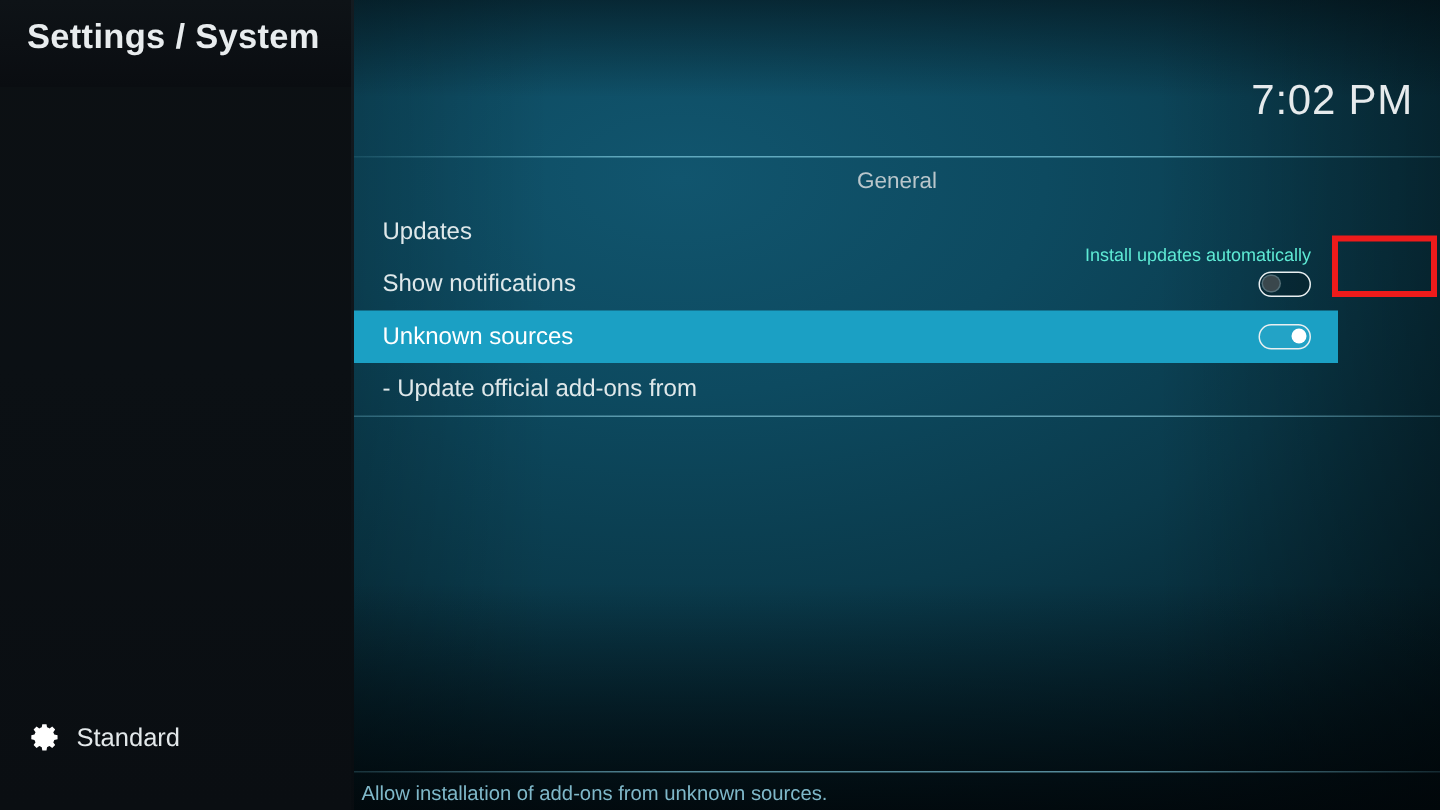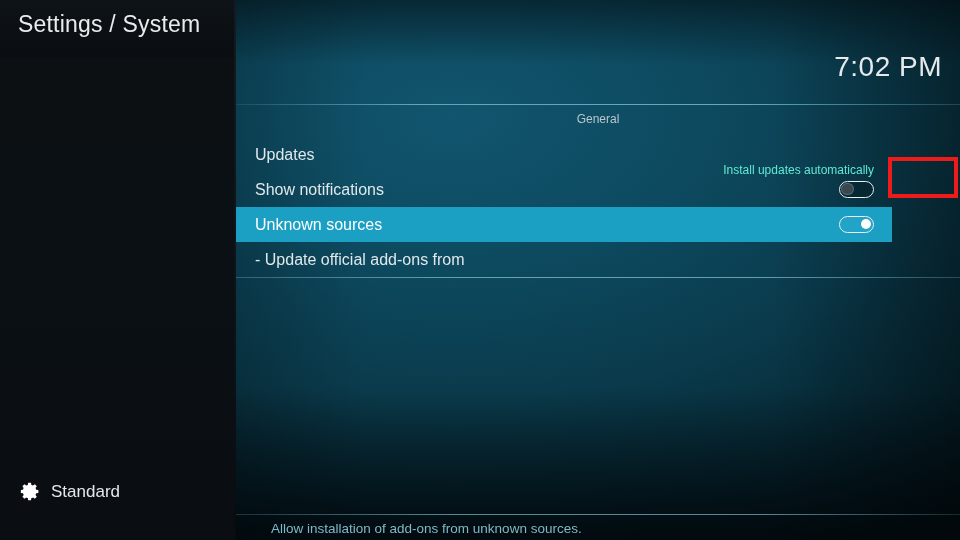--- a/index.html
+++ b/index.html
@@ -73,21 +73,21 @@
     height: 58px;
     background: linear-gradient(180deg, #0e1317 0%, #0a0d11 100%);
   }
   .page-title {
     position: absolute;
     left: 18px;
     top: 11px;
     font-size: 23px;
     color: #e8ecee;
     letter-spacing: 0.2px;
-    font-weight: 400;
+    font-weight: 700;
     white-space: nowrap;
   }
 
   .clock {
     position: absolute;
     right: 18px;
     top: 7px;
     font-size: 28px;
     color: #e6eaec;
     font-weight: 400;
@@ -151,21 +151,21 @@
     width: 724px;
     height: 1px;
     background: linear-gradient(90deg, rgba(96,170,190,0.15) 0%, rgba(120,195,215,0.75) 25%, rgba(120,195,215,0.8) 70%, rgba(96,170,190,0.25) 100%);
   }
   .group-header {
     position: absolute;
     left: 0;
     top: 68px;
     width: 724px;
     text-align: center;
-    font-size: 12px;
+    font-size: 15px;
     color: #b9c6cb;
   }
 
   .rows {
     position: absolute;
     left: 0;
     top: 93px;
     width: 656px;
   }
   .row {
@@ -244,21 +244,21 @@
   .hr-bottom {
     position: absolute;
     left: 0;
     top: 470px;
     width: 724px;
     height: 1px;
     background: linear-gradient(90deg, rgba(90,160,180,0.25) 0%, rgba(120,190,210,0.7) 30%, rgba(120,190,210,0.7) 72%, rgba(90,160,180,0.22) 100%);
   }
   .description {
     position: absolute;
-    left: 35px;
+    left: 5px;
     top: 477px;
     font-size: 13.5px;
     color: #7fb8c9;
     white-space: nowrap;
   }
 
   
   .annotation-box {
     position: absolute;
     left: 888px;

